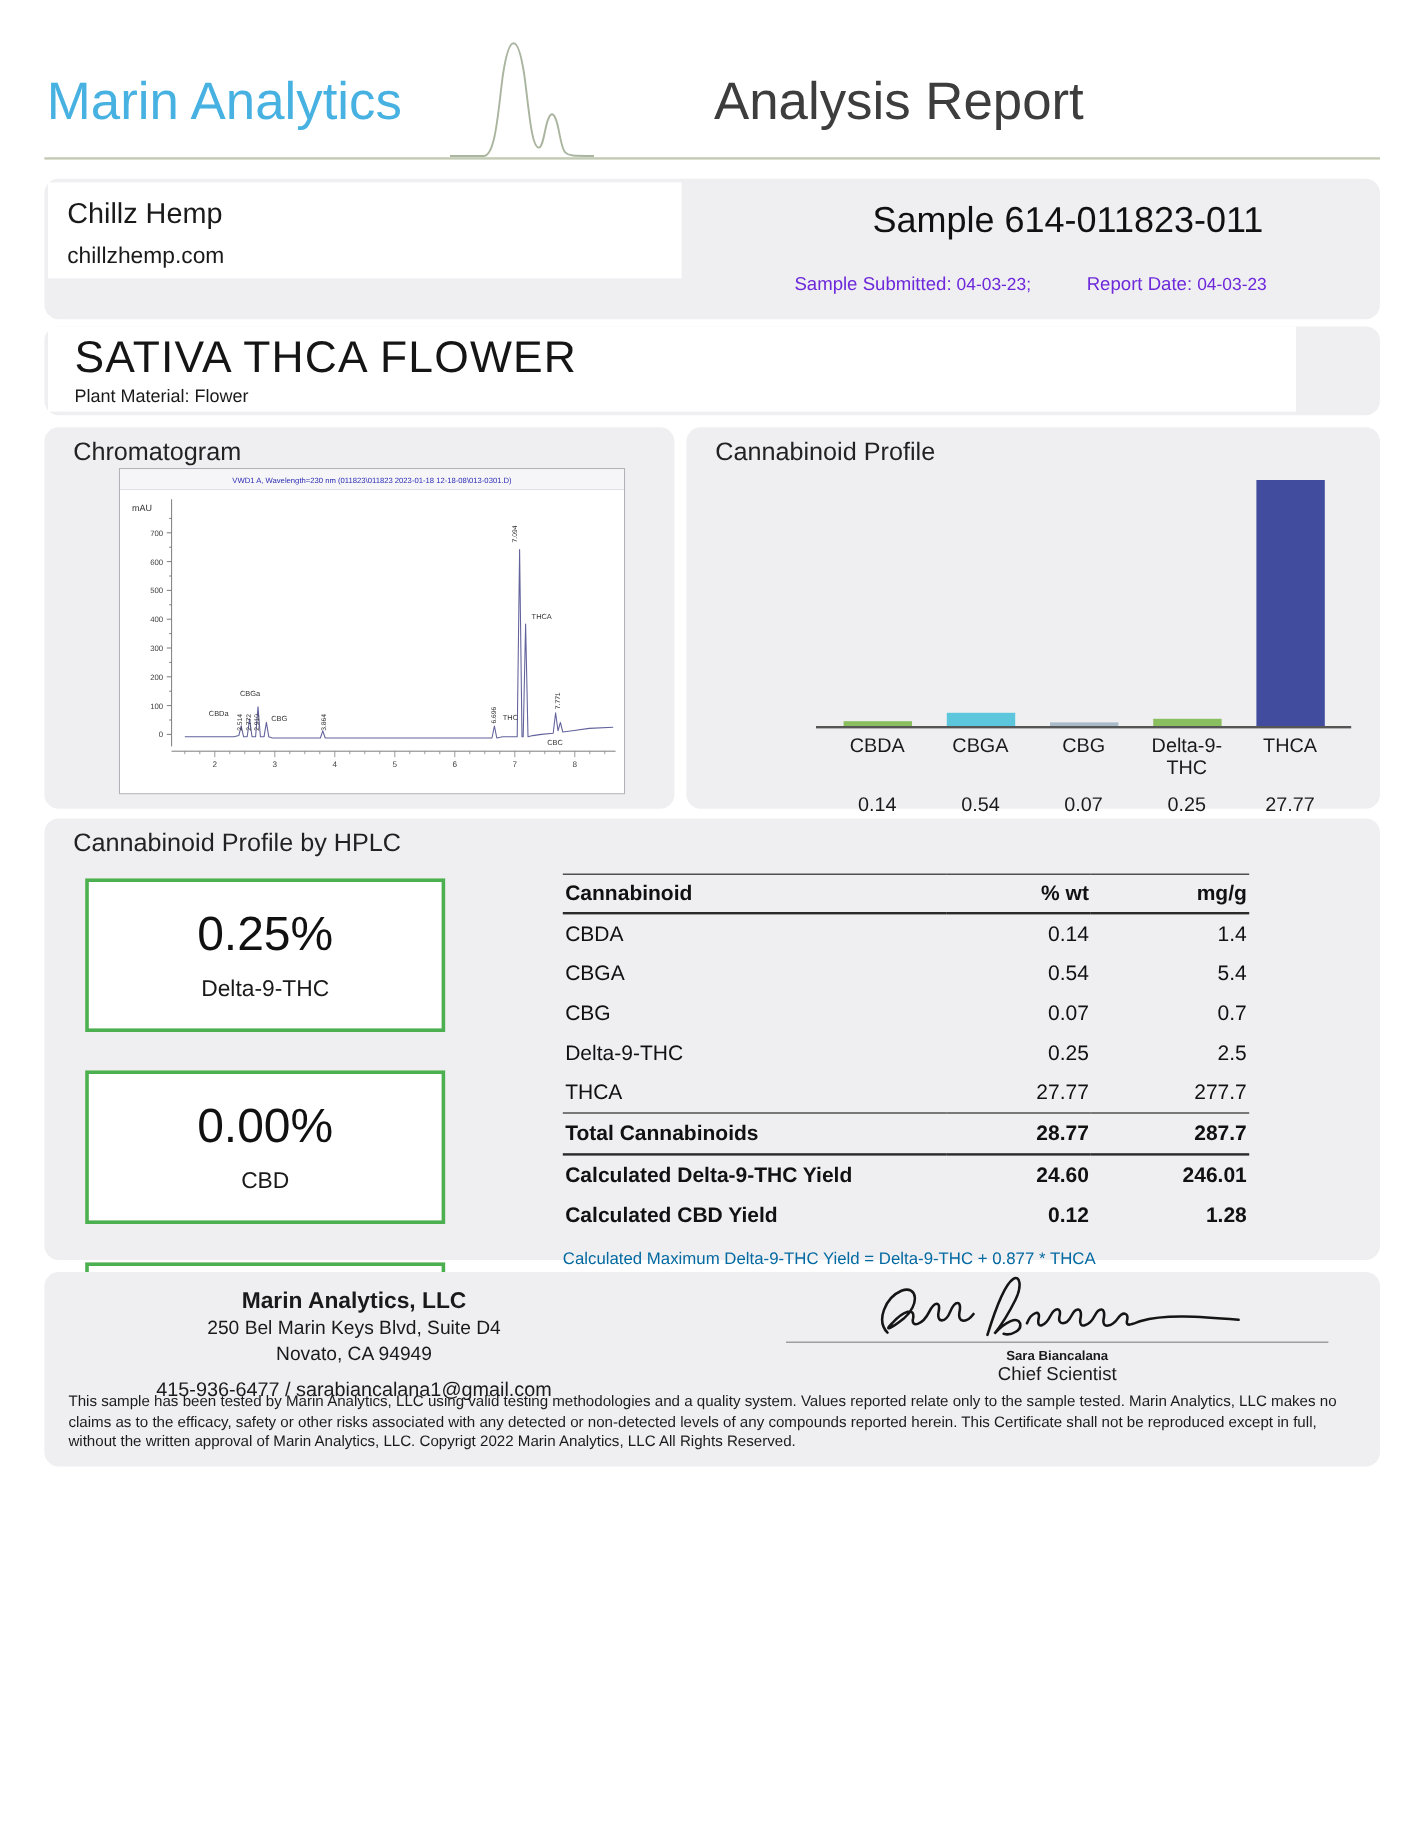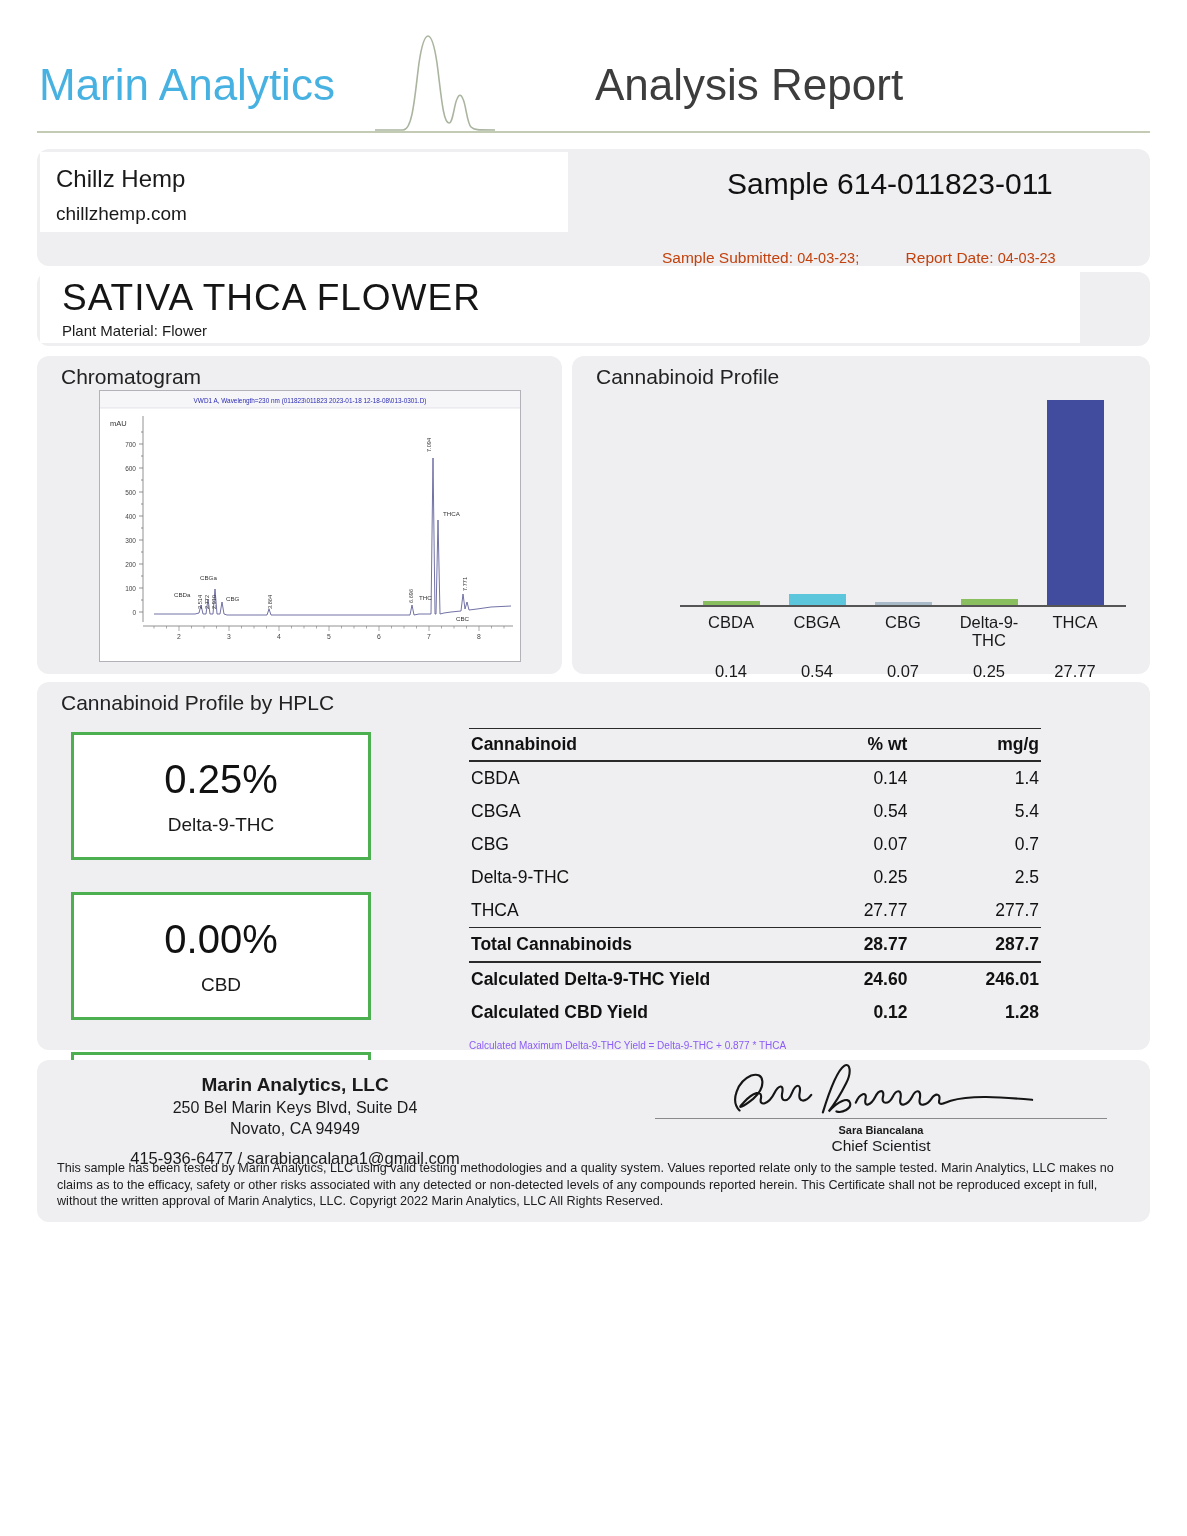--- a/index.html
+++ b/index.html
@@ -14,21 +14,21 @@
   .report-title { position:absolute; left:558px; top:60px; font-size:44px; color:#3d3d3d; }
 
   .panel { background:#efeff2;border-radius:12px; }
 
   
   .client-panel { margin-top:16px; height:117px; position:relative; }
   .client-card { position:absolute; left:3px; top:3px; width:528px; height:80px; background:#fff; padding:13px 16px; }
   .client-name { font-size:24px; }
   .client-site { font-size:19px; margin-top:10px; }
   .sample-title { position:absolute; left:690px; top:18px; font-size:30px; color:#111; }
-  .sample-dates { position:absolute; left:625px; top:100px; font-size:15px; color:#c2410c; }
+  .sample-dates { position:absolute; left:625px; top:80px; font-size:15px; color:#6d28d9; }
   .sample-dates .lbl { font-size:15.5px; }
   .sample-dates .val { font-size:14.5px; }
   .date-gap { display:inline-block; width:38px; }
 
   
   .product-panel { margin-top:6px; height:74px; position:relative; }
   .product-card { position:absolute; left:3px; top:0; bottom:3px; width:1040px; background:#fff; padding:5px 22px; }
   .product-name { font-size:37px; letter-spacing:1px; color:#151515; }
   .product-material { font-size:15px; margin-top:3px; }
 
@@ -60,21 +60,21 @@
 
   .table-wrap { position:absolute; left:432px; top:46px; width:572px; }
   table { width:100%; border-collapse:collapse; font-size:17.5px; color:#111; }
   th, td { padding:5px 2px; text-align:left; }
   th.num, td.num { text-align:right; }
   thead th { border-top:1.5px solid #2a2a2a; border-bottom:2px solid #2a2a2a; }
   tbody tr td { padding:6px 2px; }
   tr.total td { border-top:1px solid #2a2a2a; border-bottom:2px solid #2a2a2a; font-weight:bold; }
   tr.calc td { font-weight:bold; }
   .notes { border-bottom:1.5px solid #2a2a2a; padding:4px 0 12px; }
-  .note-line { font-size:10px; margin-top:7px; color:#8b5cf6; }
+  .note-line { font-size:14px; margin-top:7px; color:#0369a1; }
 
   
   .footer-panel { margin-top:10px; height:162px; position:relative; }
   .lab-block { position:absolute; left:48px; top:14px; width:420px; text-align:center; }
   .lab-name { font-size:19px; font-weight:bold; }
   .lab-addr { font-size:16px; margin-top:3px; }
   .lab-contact { font-size:16.5px; margin-top:11px; }
   .sig-block { position:absolute; left:618px; top:0px; width:452px; text-align:center; }
   .sig-svg { display:block; margin:0 auto; }
   .sig-line { border-top:1.5px solid #8a8a8a; margin-top:-10px; }

